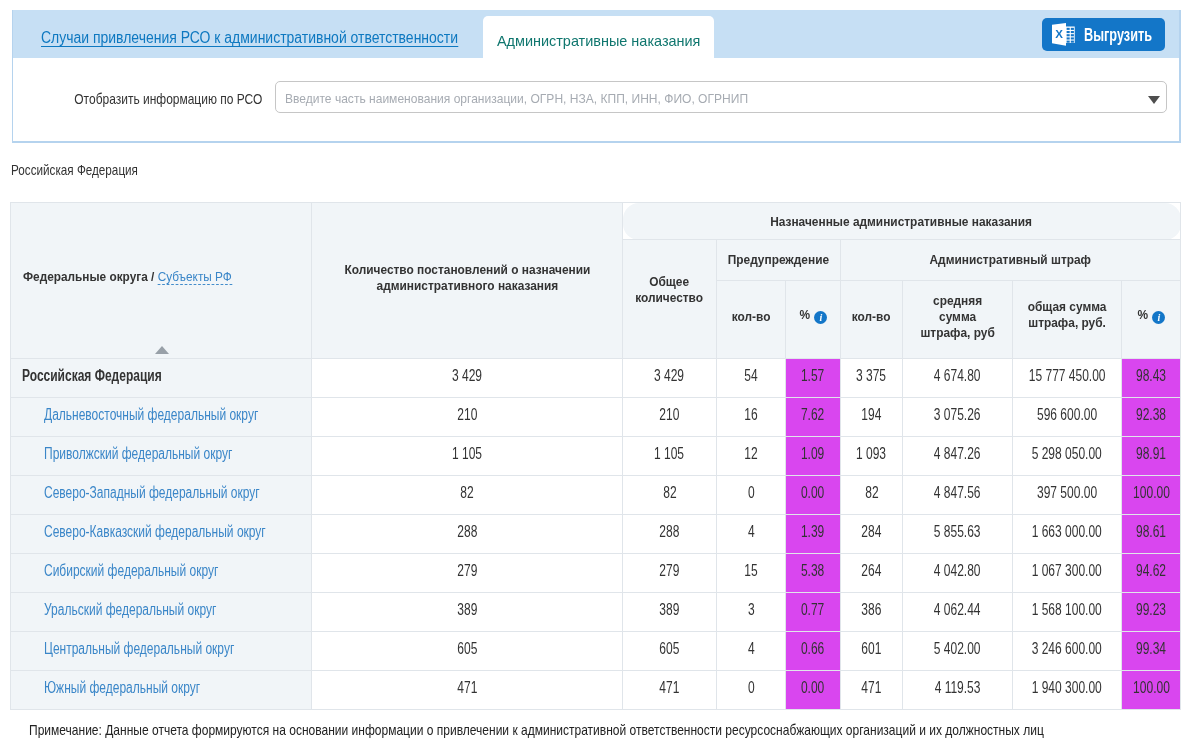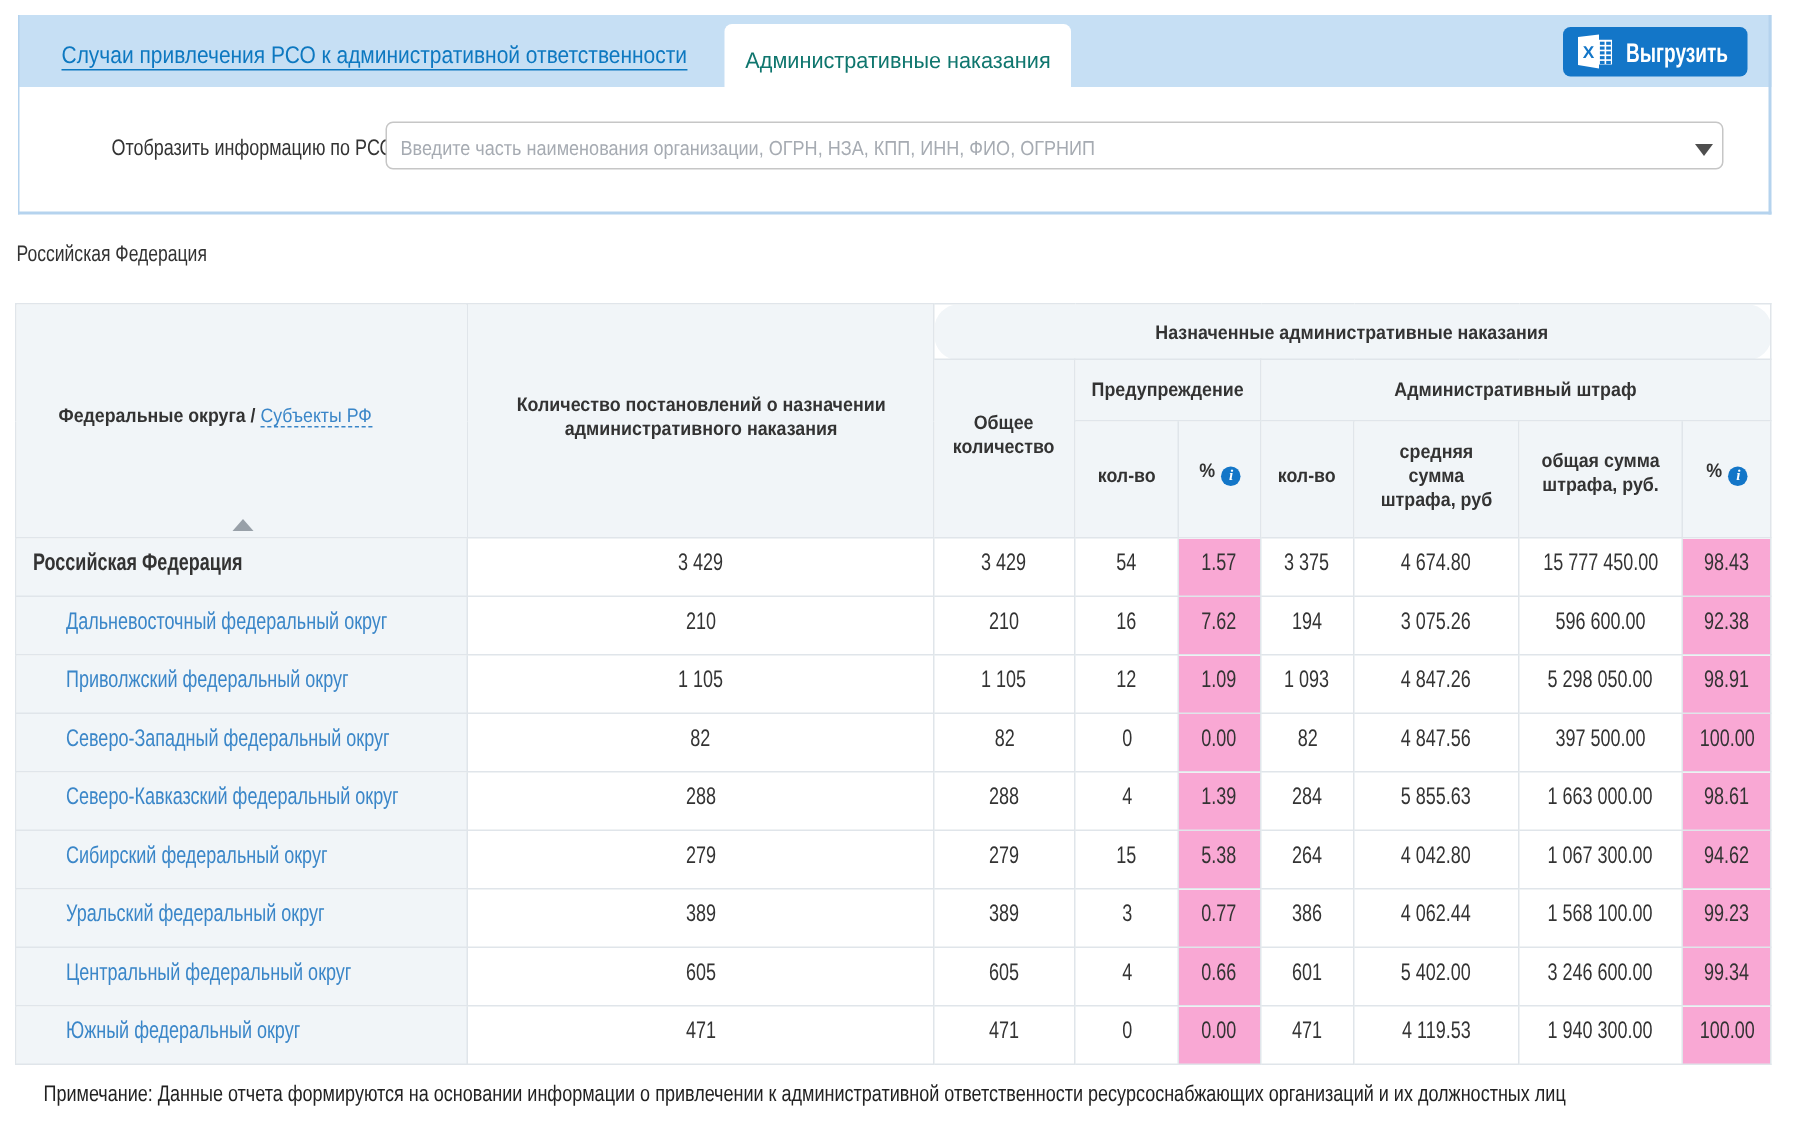--- a/index.html
+++ b/index.html
@@ -13,34 +13,34 @@
 #tab1 { left:41px; top:17px; height:42px; line-height:42px; font-size:16px; color:#0d78c0; font-weight:normal; transform:scaleX(0.873); transform-origin:left center; white-space:nowrap; }
 #tab1 span { border-bottom:1px solid #0d78c0; padding-bottom:0px; }
 #tab2 { left:483px; top:16px; width:231px; height:42px; background:#fff; border-radius:5px 5px 0 0; text-align:center; font-size:15px; color:#0f766e; font-weight:normal; padding-top:4px; }
 #tab2 span { display:inline-block; line-height:42px; transform:scaleX(0.963); white-space:nowrap; }
 #btn { left:1042px; top:18px; width:123px; height:33px; background:#1376c8; border-radius:5px; color:#fff; font-size:17px; font-weight:bold; }
 #btn .ic { position:absolute; left:9px; top:4px; }
 #btn .tx { position:absolute; left:42px; top:2px; line-height:31px; font-size:18px; transform:scaleX(0.706); transform-origin:left center; white-space:nowrap; }
 
 #lbl { left:0px; top:81px; width:251px; height:32px; line-height:36px; text-align:right; font-size:15px; color:#333; font-weight:normal;margin-left:11px; }
 #lbl span { display:inline-block; transform:scaleX(0.799); transform-origin:right center; white-space:nowrap; }
-#inp { left:257px; top:81px; width:892px; height:32px; border:1px solid #c6c6c6; border-radius:5px; background:#fff; }
+#inp { left:275px; top:81px; width:892px; height:32px; border:1px solid #c6c6c6; border-radius:5px; background:#fff; }
 #inp .ph { position:absolute; left:9px; top:0; line-height:33px; font-size:13.5px; color:#a6abb2; transform:scaleX(0.892); transform-origin:left center; white-space:nowrap; }
 #inp .arr { position:absolute; left:872px; top:14px; width:0; height:0; border-left:6.5px solid transparent; border-right:6.5px solid transparent; border-top:8px solid #4e4e4e; }
 
 #rf { left:11px; top:160px; font-size:15px; line-height:19px; color:#333; transform:scaleX(0.78); transform-origin:left center; white-space:nowrap; }
 
 
 table { position:absolute; left:10px; top:202px; border-collapse:collapse; table-layout:fixed; width:1170px; font-size:13px; color:#333; }
 th, td { border:1px solid #e0e5ea; overflow:hidden; }
 th { font-weight:bold; background:#f1f5f8; text-align:center; vertical-align:middle; padding:2px 6px; line-height:16px; }
 td { text-align:center; vertical-align:middle; background:#fff; height:39px; font-size:16px; line-height:18px; padding-bottom:4px; }
 td.c1 { background:#f1f5f8; text-align:left; padding-left:33px; }
 td.c1.rf2 { font-weight:bold; padding-left:11px; color:#333; }
-td.pc { background:#f9a8d4; }
+td.pc { background:#d946ef; }
 a.lnk { color:#3a86c8; text-decoration:none; }
 .cnd { display:inline-block; transform:scaleX(0.915); white-space:nowrap; }
 .cndl { display:inline-block; transform:scaleX(0.915); transform-origin:left center; white-space:nowrap; }
 .bs { display:inline-block; transform:scaleX(0.75); transform-origin:left center; white-space:nowrap; }
 .bc { display:inline-block; transform:scaleX(0.75); transform-origin:center center; white-space:nowrap; }
 .inf { display:inline-block; width:13px; height:13px; border-radius:50%; background:#1376c8; color:#fff; font-size:10px; line-height:13px; font-style:italic; font-weight:bold; text-align:center; vertical-align:-2px; margin-left:4px; font-family:"Liberation Serif", serif; }
 #sortarrow { position:absolute; left:144px; bottom:4px; width:0; height:0; border-left:7px solid transparent; border-right:7px solid transparent; border-bottom:8px solid #98a0a8; }
 #note { left:29px; top:720px; font-size:15px; line-height:19px; color:#222; transform:scaleX(0.801); transform-origin:left center; white-space:nowrap; }
 </style>
 </head>
@@ -83,21 +83,21 @@
       <col style="width:94px">
       <col style="width:69px">
       <col style="width:55px">
       <col style="width:62px">
       <col style="width:110px">
       <col style="width:109px">
       <col style="width:59px">
 </colgroup>
 <tbody>
       <tr style="height:37px">
-  <th rowspan="3" style="position:relative; text-align:left; padding-left:28px; padding-bottom:10px;"><span class="cndl" style="transform:scaleX(0.91);">Федеральные округа / <a class="lnk" style="border-bottom:1px dashed #3a86c8; font-weight:normal;" href="#">Субъекты РФ</a></span><span id="sortarrow"></span></th>
+  <th rowspan="3" style="position:relative; text-align:left; padding-left:12px; padding-bottom:10px;"><span class="cndl" style="transform:scaleX(0.91);">Федеральные округа / <a class="lnk" style="border-bottom:1px dashed #3a86c8; font-weight:normal;" href="#">Субъекты РФ</a></span><span id="sortarrow"></span></th>
   <th rowspan="3" style="padding-bottom:7px;"><span class="cnd">Количество постановлений о назначении<br>административного наказания</span></th>
   <th colspan="7" style="padding-bottom:1px;border-radius:16px;"><span class="cnd">Назначенные административные наказания</span></th>
 </tr>
 <tr style="height:41px">
   <th rowspan="2" style="padding-bottom:20px;"><span class="cnd">Общее<br>количество</span></th>
   <th colspan="2"><span class="cnd">Предупреждение</span></th>
   <th colspan="4"><span class="cnd">Административный штраф</span></th>
 </tr>
 <tr style="height:78px">
   <th style="padding-bottom:7px;"><span class="cnd">кол-во</span></th>

